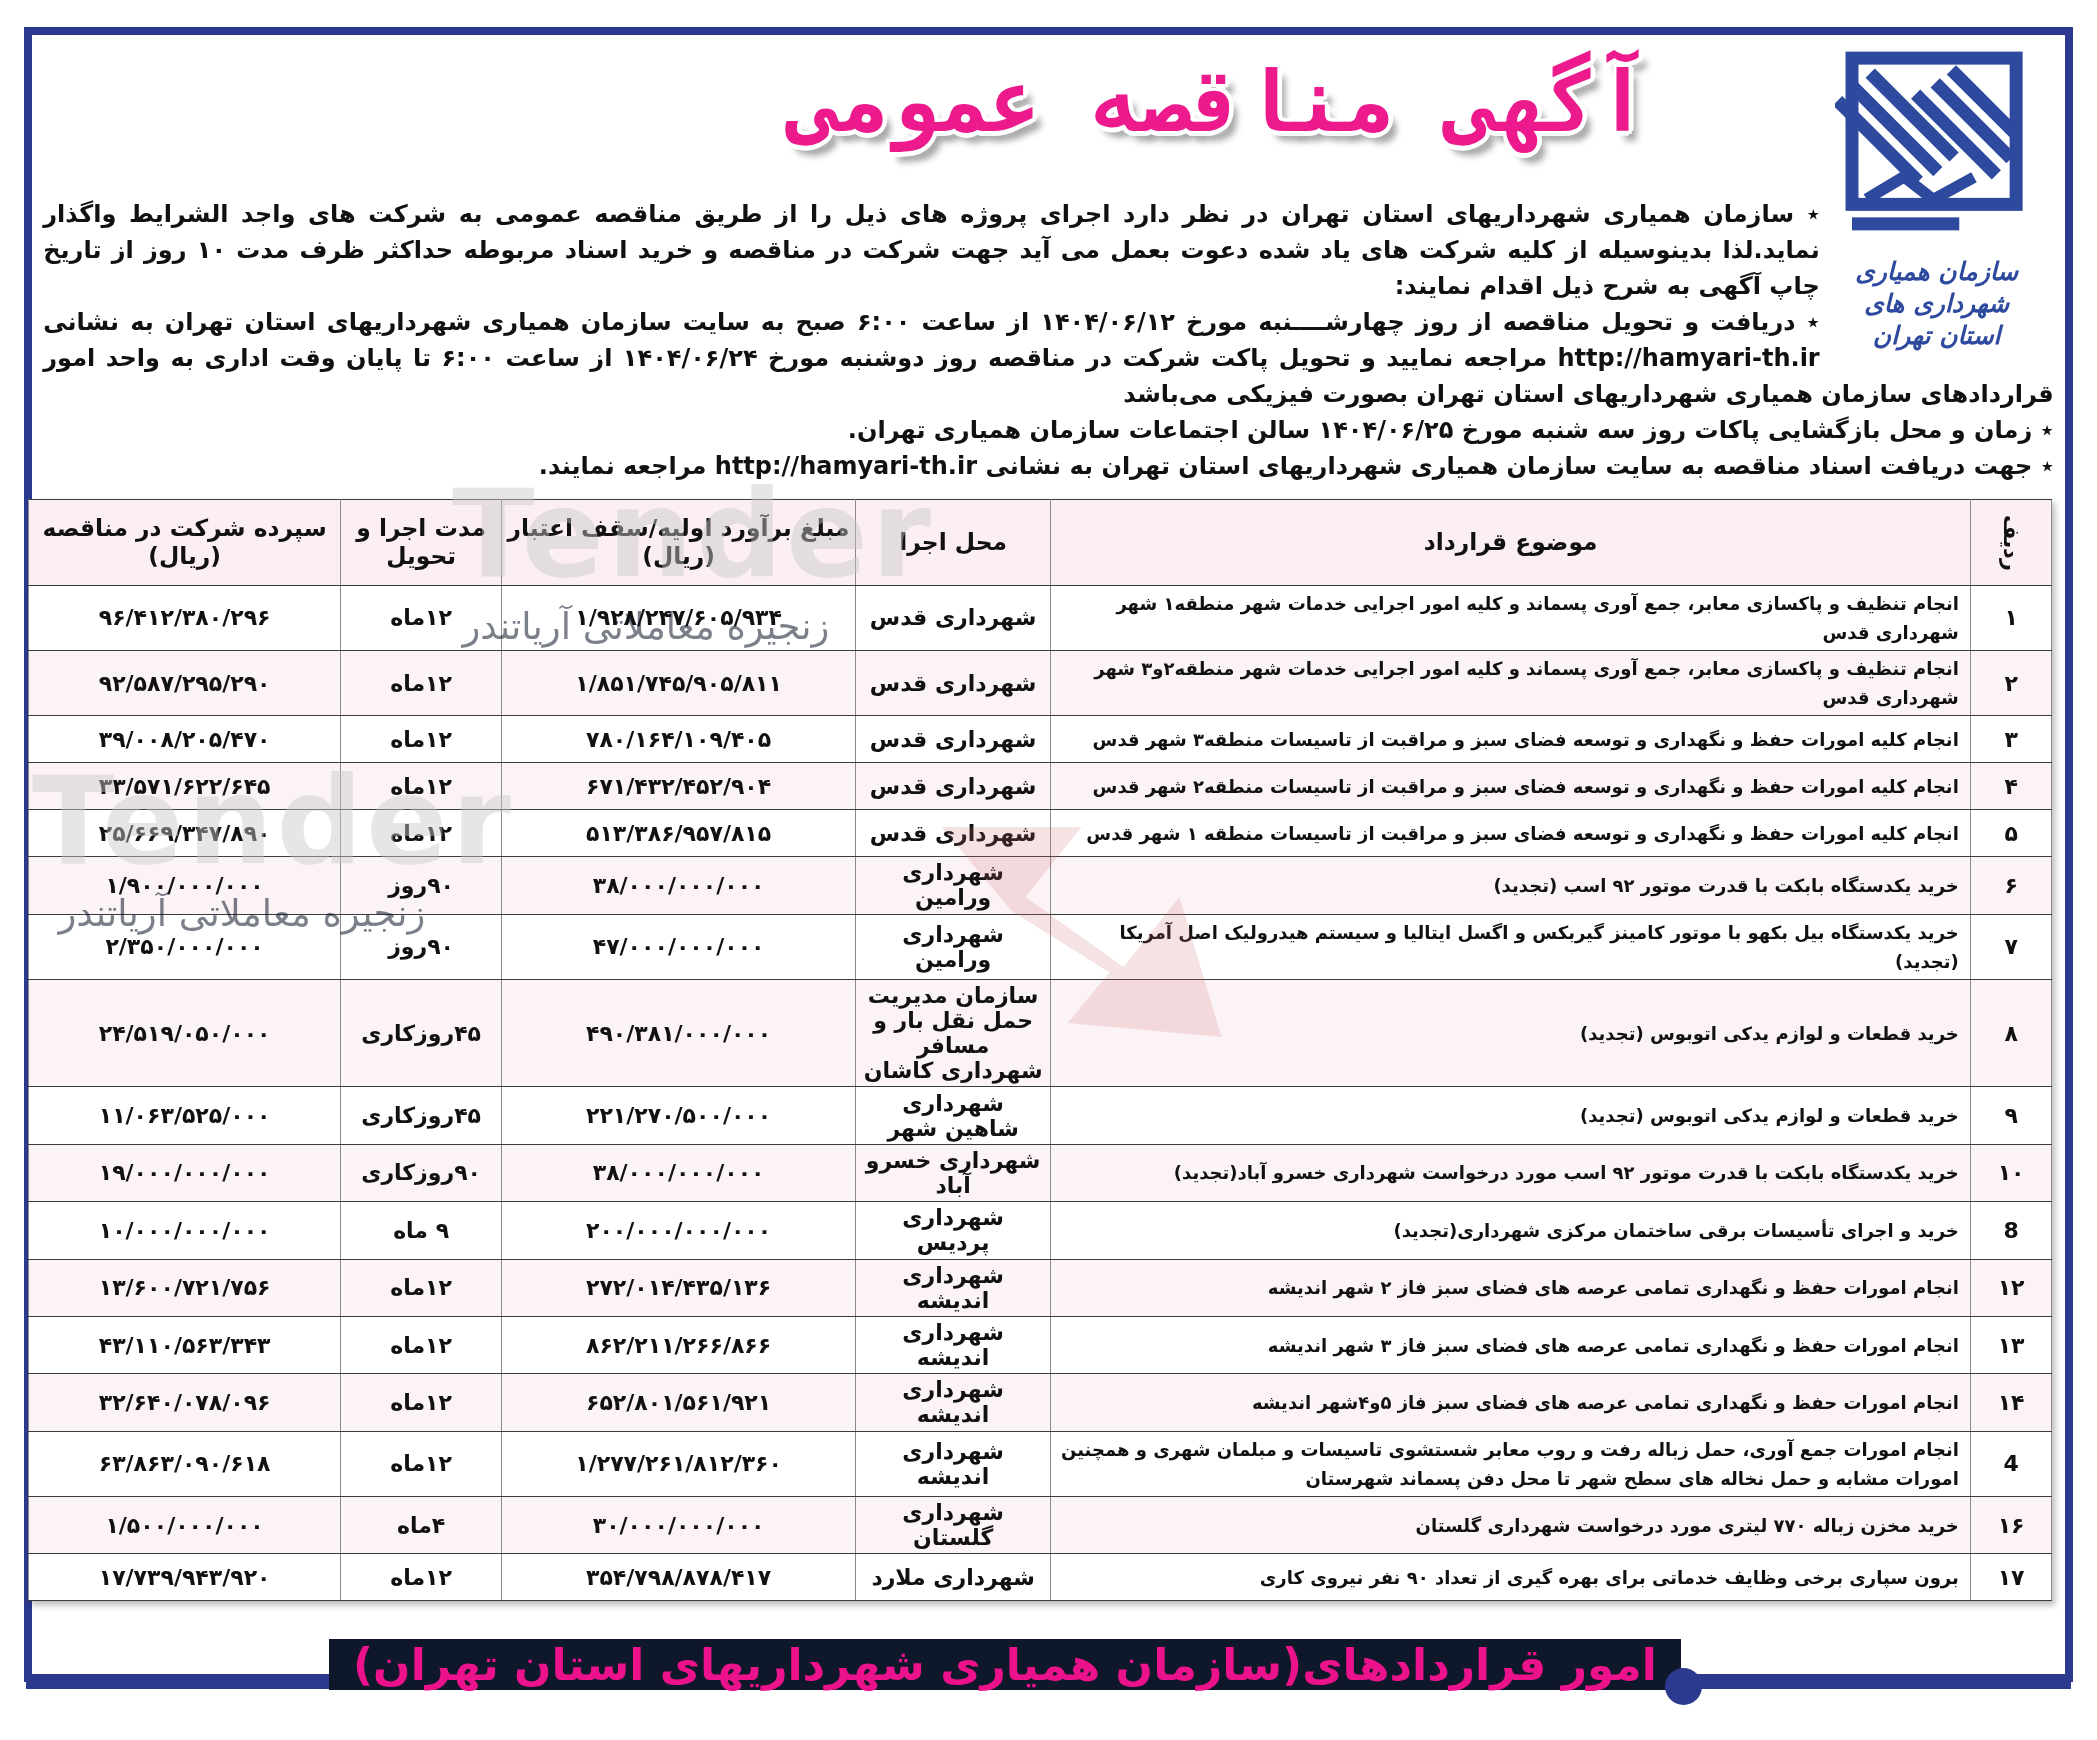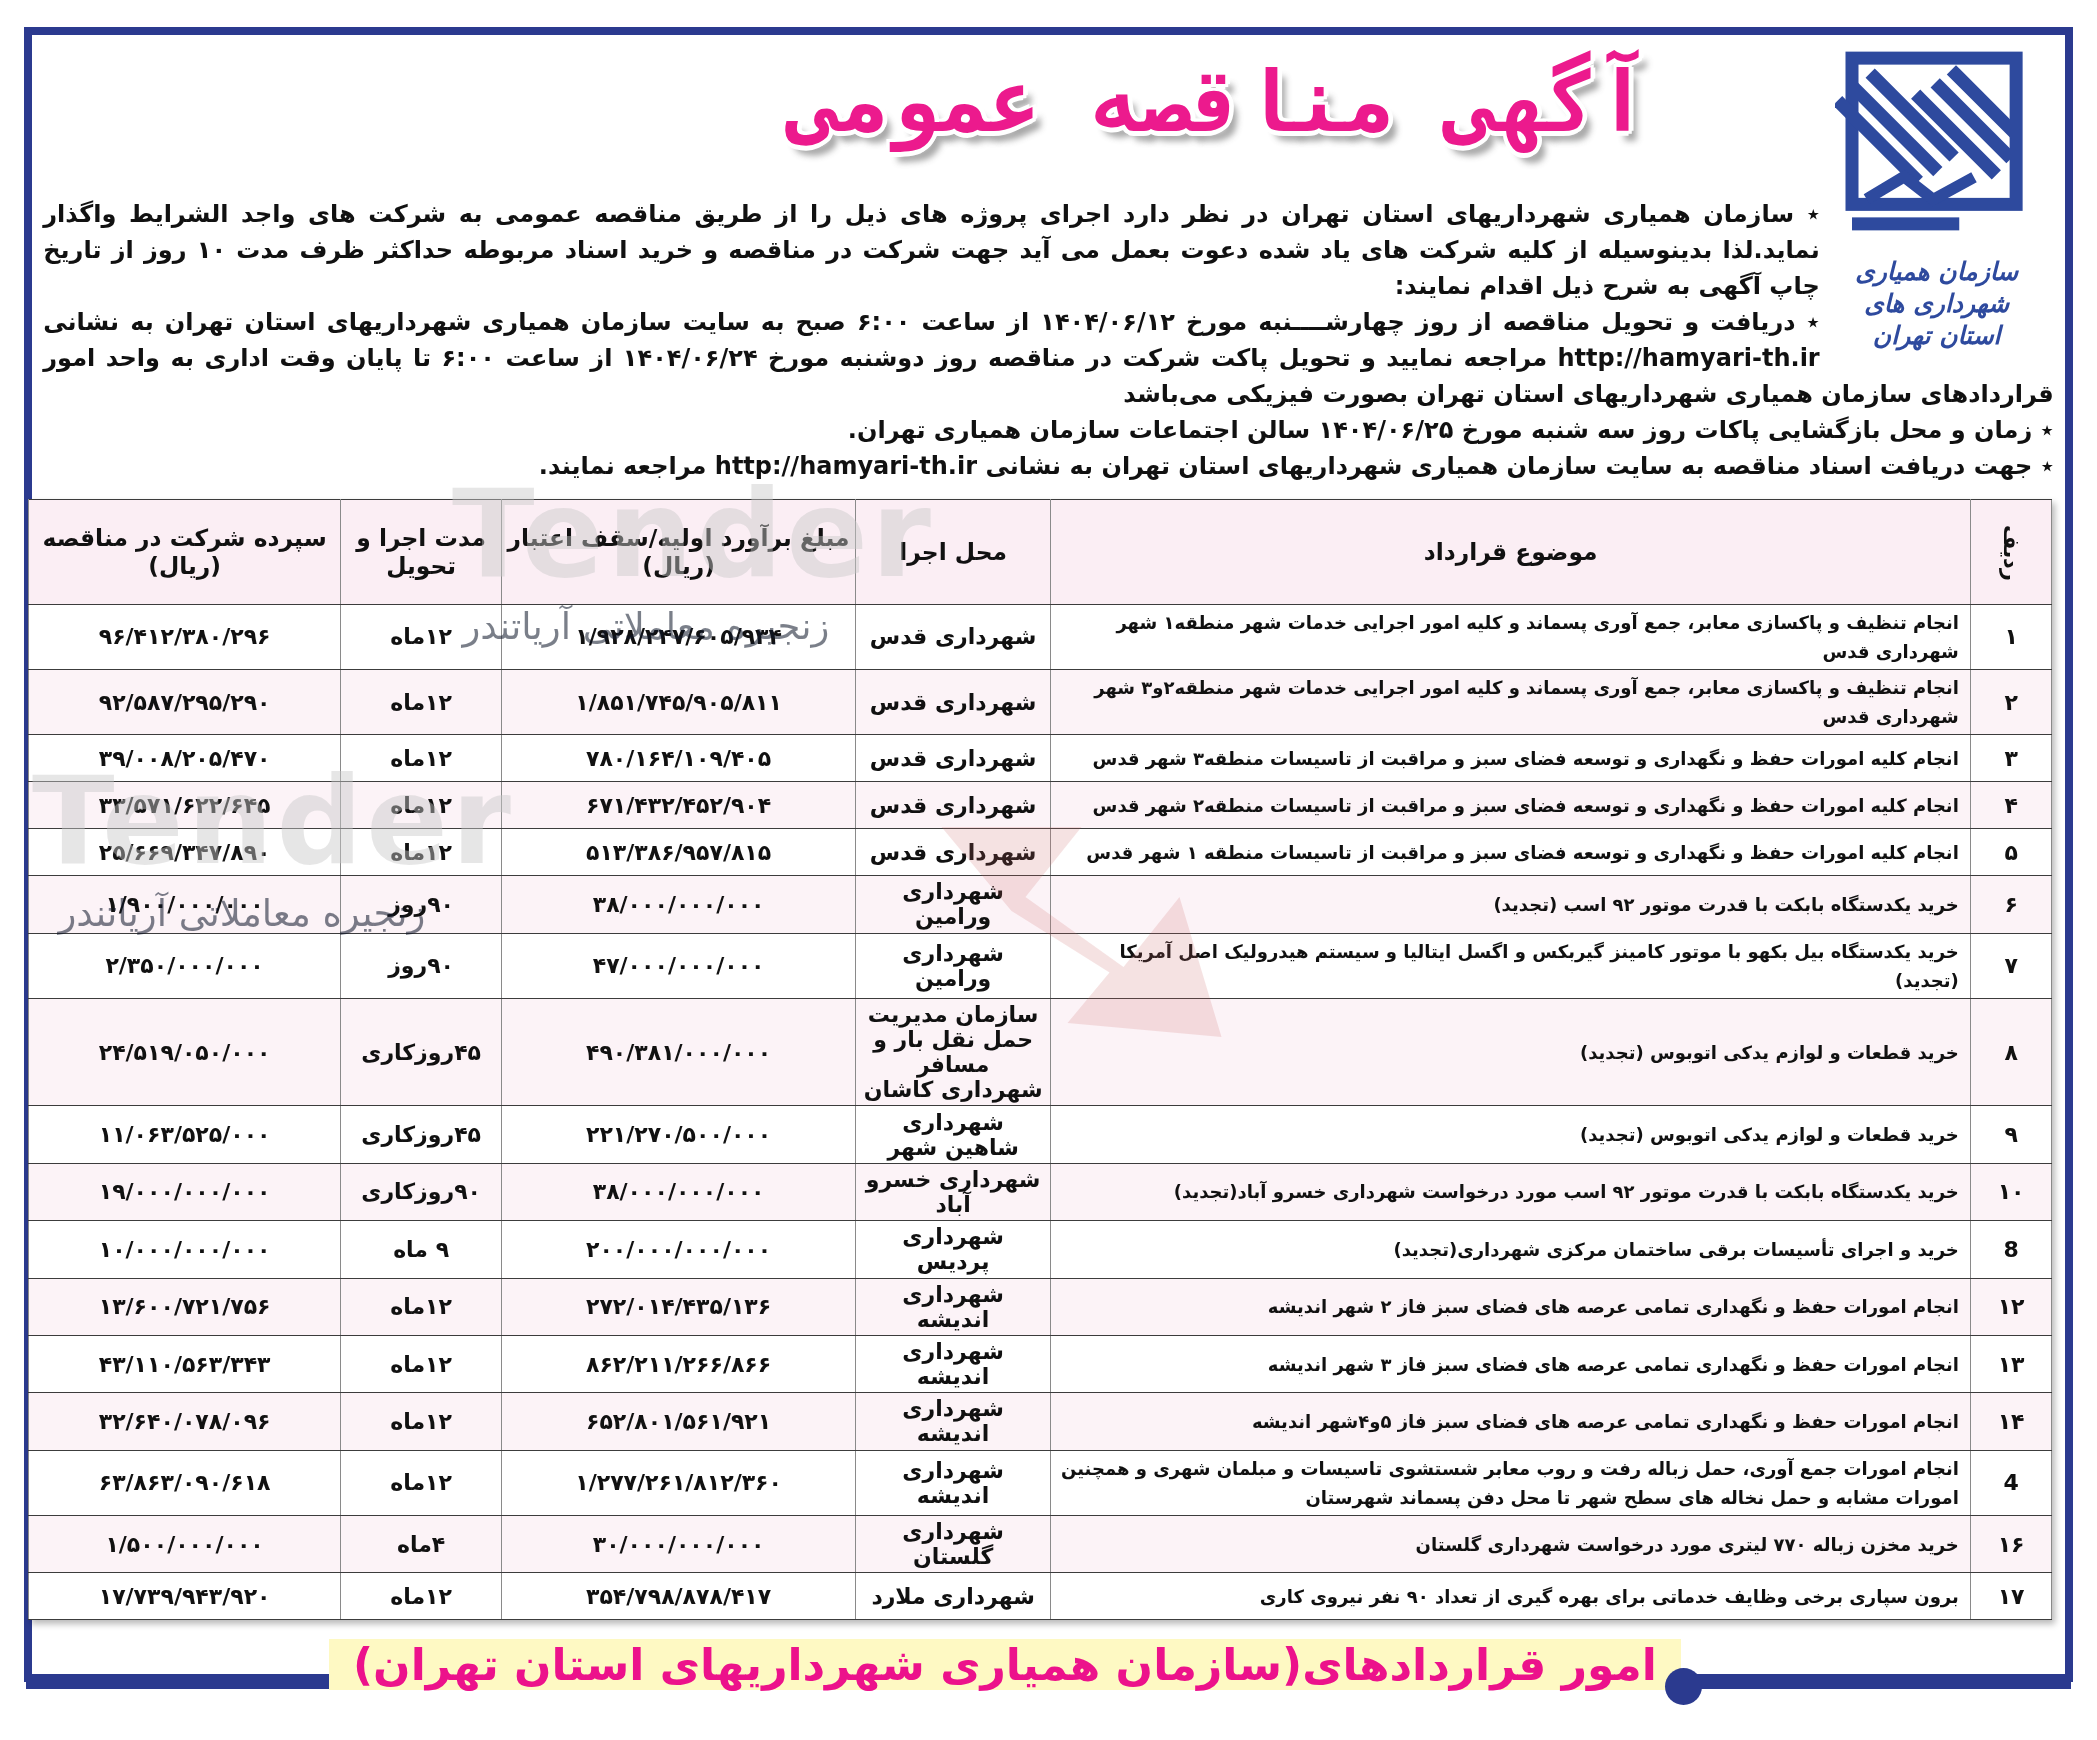--- a/index.html
+++ b/index.html
@@ -33,29 +33,29 @@
   table.tender {
     width:2023px; border-collapse:collapse; table-layout:fixed;
     border:1.6px solid #4a4a4a; box-shadow:3.2px 4px 6.5px rgba(0,0,0,.28);
     background:#fff;
   }
   table.tender th, table.tender td {
     border-left:0.8px solid #8a8a8a; border-right:0.8px solid #8a8a8a;
     border-top:1.6px solid #3c3c3c; border-bottom:1.6px solid #3c3c3c;
     font-weight:bold; color:#111; vertical-align:middle;
   }
-  table.tender thead th { background:#fbeef4; height:105px; font-size:23.4px; }
+  table.tender thead th { background:#fbeef4; height:86px; font-size:23.4px; }
   table.tender td { height:47px; font-size:22px; text-align:center; padding:3.2px 6.5px; }
   table.tender td.subject { text-align:right; padding-right:11.3px; font-size:18px; line-height:29px; }
   table.tender tr.alt td { background:#fcf3f7; }
   .rowno-head { display:inline-block; transform:rotate(90deg); font-size:21px; }
 
   
   .bottom-rule { position:absolute; left:26px; right:26px; top:1674px; height:14.5px; background:#2b3a8f; z-index:3; }
-  .footer-label-wrap { position:absolute; top:1639px; left:329px; z-index:4; background:#fef9c3; padding:0 24px; }
+  .footer-label-wrap { position:absolute; top:1639px; left:329px; z-index:4; background:#0f172a; padding:0 24px; }
   .footer-label { color:#ec128b; font-size:44px; font-weight:bold; white-space:nowrap; }
   .footer-dot { position:absolute; right:-21px; top:29px; width:37px; height:37px; border-radius:50%; background:#2b3a8f; }
 
   
   .watermark { position:absolute; z-index:3; pointer-events:none; text-align:center; }
   .wm-latin { font-size:121px; font-weight:bold; color:#c9c9c9; opacity:.45; letter-spacing:3.2px; direction:ltr; }
   .wm-fa { font-size:37px; color:#0f172a; opacity:.55; letter-spacing:11.3px; }
   .wm-arrow { position:absolute; z-index:3; pointer-events:none; opacity:.18; }
 </style>
 </head>

